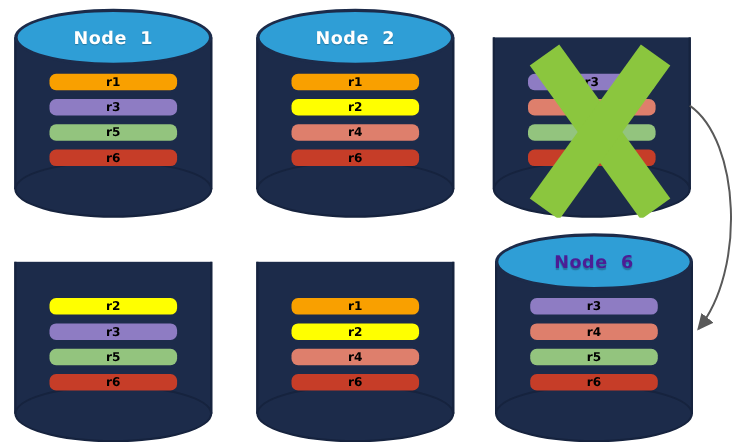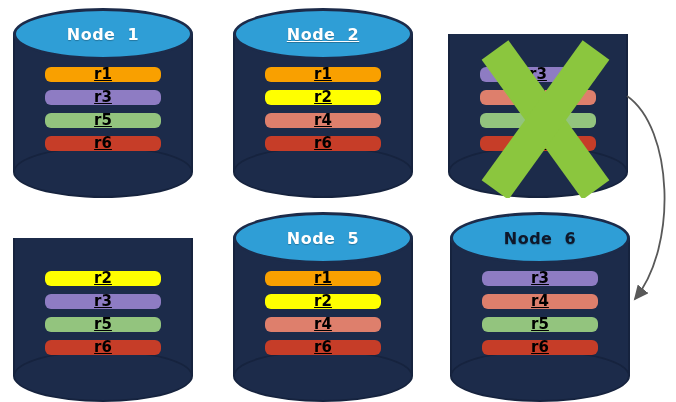--- a/index.html
+++ b/index.html
@@ -65,25 +65,24 @@
     z-index: 4;
     display: flex; flex-direction: column; align-items: center;
   }
   .bar {
     width: 116px; height: 15px;
     margin-bottom: 8px;
     border-radius: 6px;
     display: flex; align-items: center; justify-content: center;
   }
   .bar span {
-    font-size: 15px;
+    font-size: 11px;
     font-weight: bold;
     color: #000000;
     line-height: 1;
-    text-decoration: underline;
   }
   .fail-x {
     position: absolute;
     left: 0; top: 0;
     z-index: 5;
     pointer-events: none;
   }
   #arrow-layer {
     position: absolute;
     left: 0; top: 0;
@@ -115,21 +114,21 @@
           <div class="bar" style="background: rgb(198, 61, 40);">
             <span style="color: rgb(0, 0, 0);">r6</span>
           </div>
         </div>
 
   </div>
       <div class="node pos-2">
     <div class="cyl-mid"></div>
     <div class="cyl-bottom"></div>
     <div class="cyl-top">
-      <span class="node-title" style="color: rgb(255, 255, 255); text-decoration: underline;">Node  2</span>
+      <span class="node-title" style="color: rgb(255, 255, 255);">Node  2</span>
     </div>
     <div class="rows">
           <div class="bar" style="background: rgb(249, 160, 0);">
             <span style="color: rgb(0, 0, 0);">r1</span>
           </div>
           <div class="bar" style="background: rgb(255, 255, 0);">
             <span style="color: rgb(0, 0, 0);">r2</span>
           </div>
           <div class="bar" style="background: rgb(222, 127, 108);">
             <span style="color: rgb(0, 0, 0);">r4</span>
@@ -177,44 +176,41 @@
           </div>
           <div class="bar" style="background: rgb(198, 61, 40);">
             <span style="color: rgb(0, 0, 0);">r6</span>
           </div>
         </div>
 
   </div>
       <div class="node pos-5">
     <div class="cyl-mid"></div>
     <div class="cyl-bottom"></div>
-    <div class="cyl-top">
-      <span class="node-title" style="color: rgb(255, 255, 255);">Node  5</span>
-    </div>
     <div class="rows">
           <div class="bar" style="background: rgb(249, 160, 0);">
             <span style="color: rgb(0, 0, 0);">r1</span>
           </div>
           <div class="bar" style="background: rgb(255, 255, 0);">
             <span style="color: rgb(0, 0, 0);">r2</span>
           </div>
           <div class="bar" style="background: rgb(222, 127, 108);">
             <span style="color: rgb(0, 0, 0);">r4</span>
           </div>
           <div class="bar" style="background: rgb(198, 61, 40);">
             <span style="color: rgb(0, 0, 0);">r6</span>
           </div>
         </div>
 
   </div>
       <div class="node pos-6">
     <div class="cyl-mid"></div>
     <div class="cyl-bottom"></div>
     <div class="cyl-top">
-      <span class="node-title" style="color: #0f172a;">Node  6</span>
+      <span class="node-title" style="color: #4c1d95;">Node  6</span>
     </div>
     <div class="rows">
           <div class="bar" style="background: rgb(142, 124, 195);">
             <span style="color: rgb(0, 0, 0);">r3</span>
           </div>
           <div class="bar" style="background: rgb(222, 127, 108);">
             <span style="color: rgb(0, 0, 0);">r4</span>
           </div>
           <div class="bar" style="background: rgb(147, 196, 126);">
             <span style="color: rgb(0, 0, 0);">r5</span>

